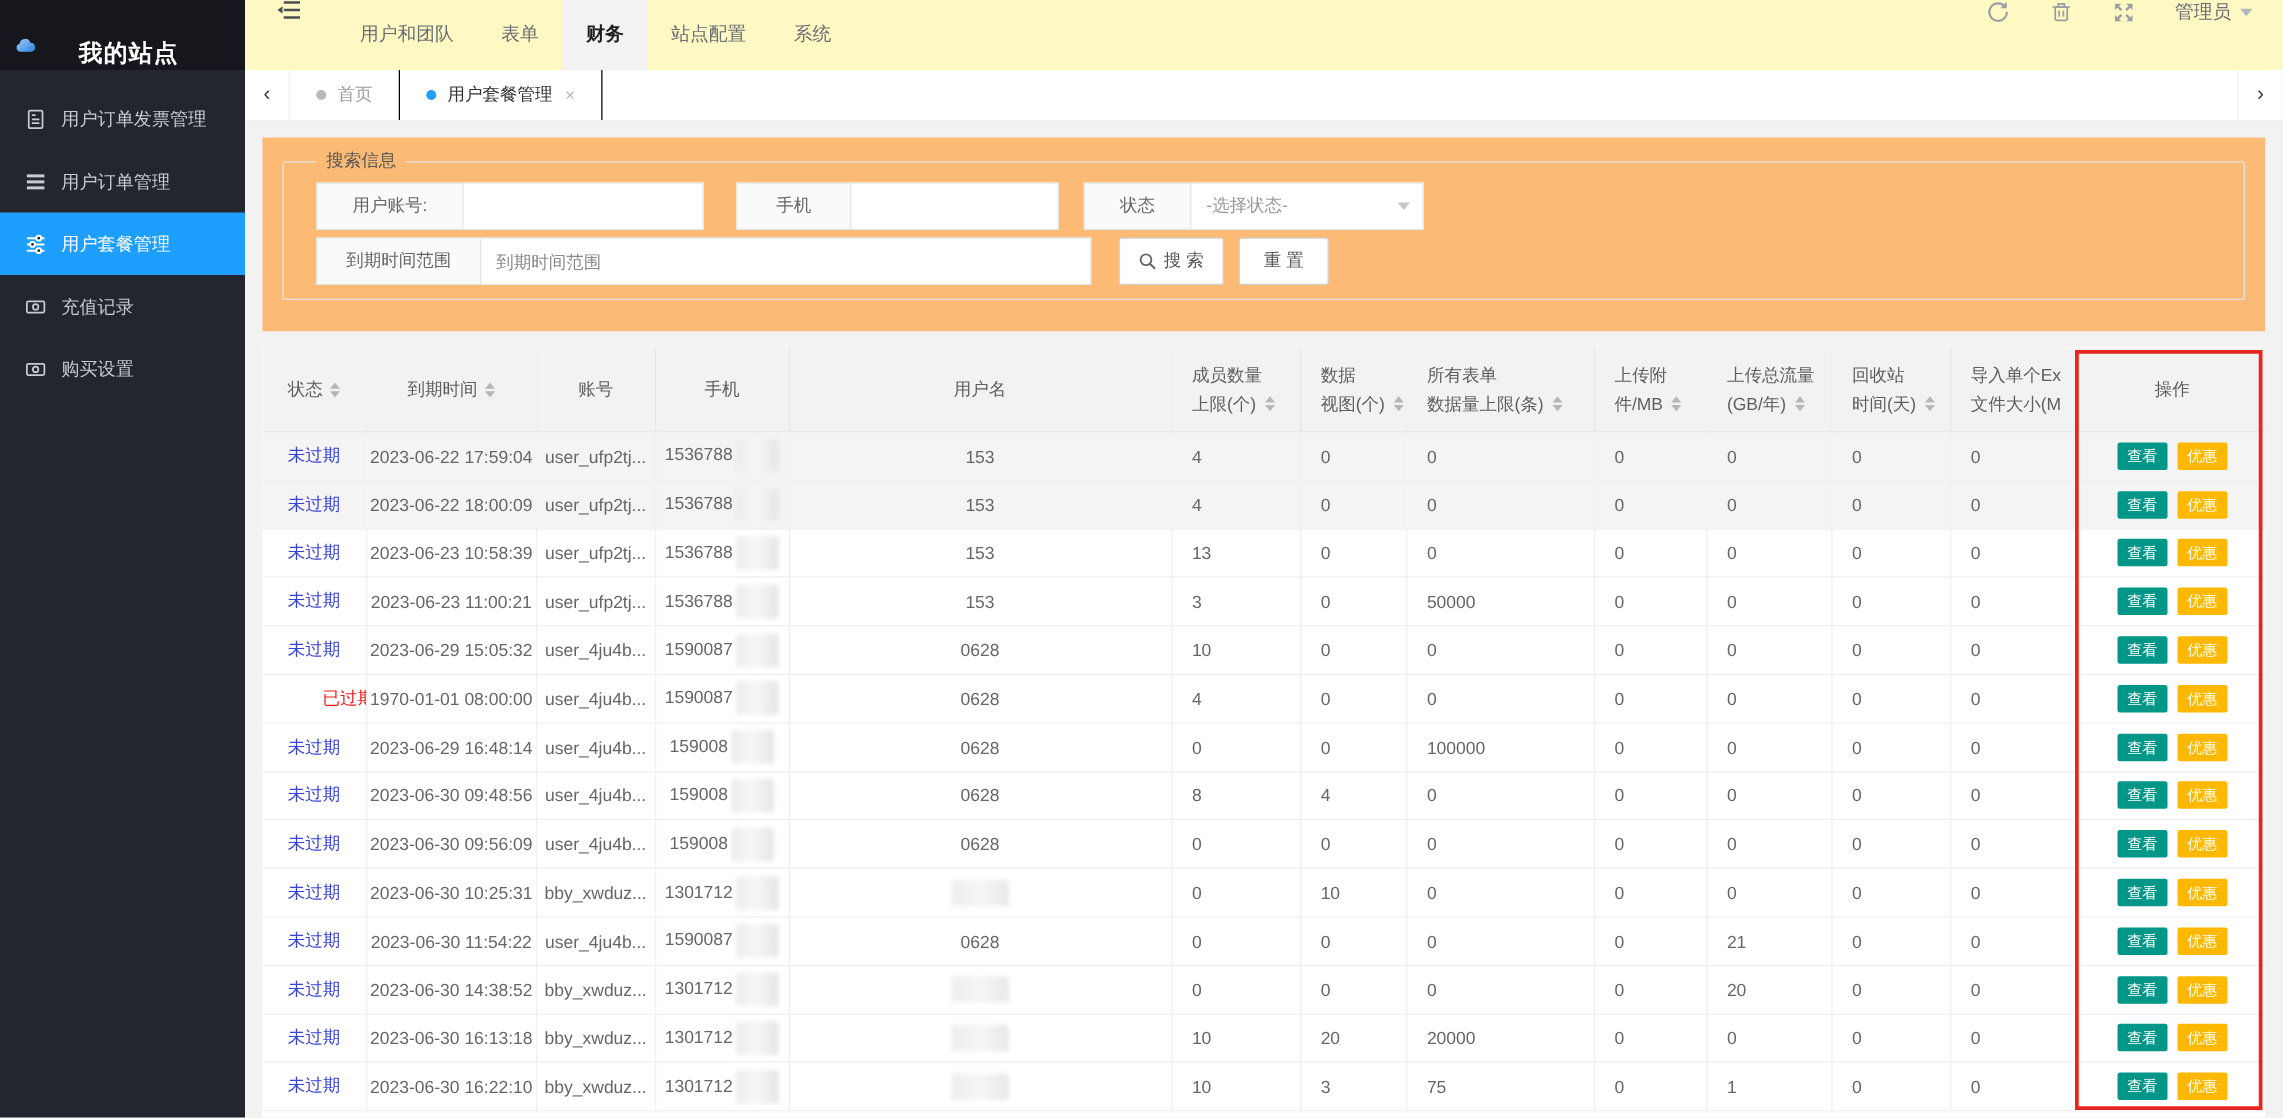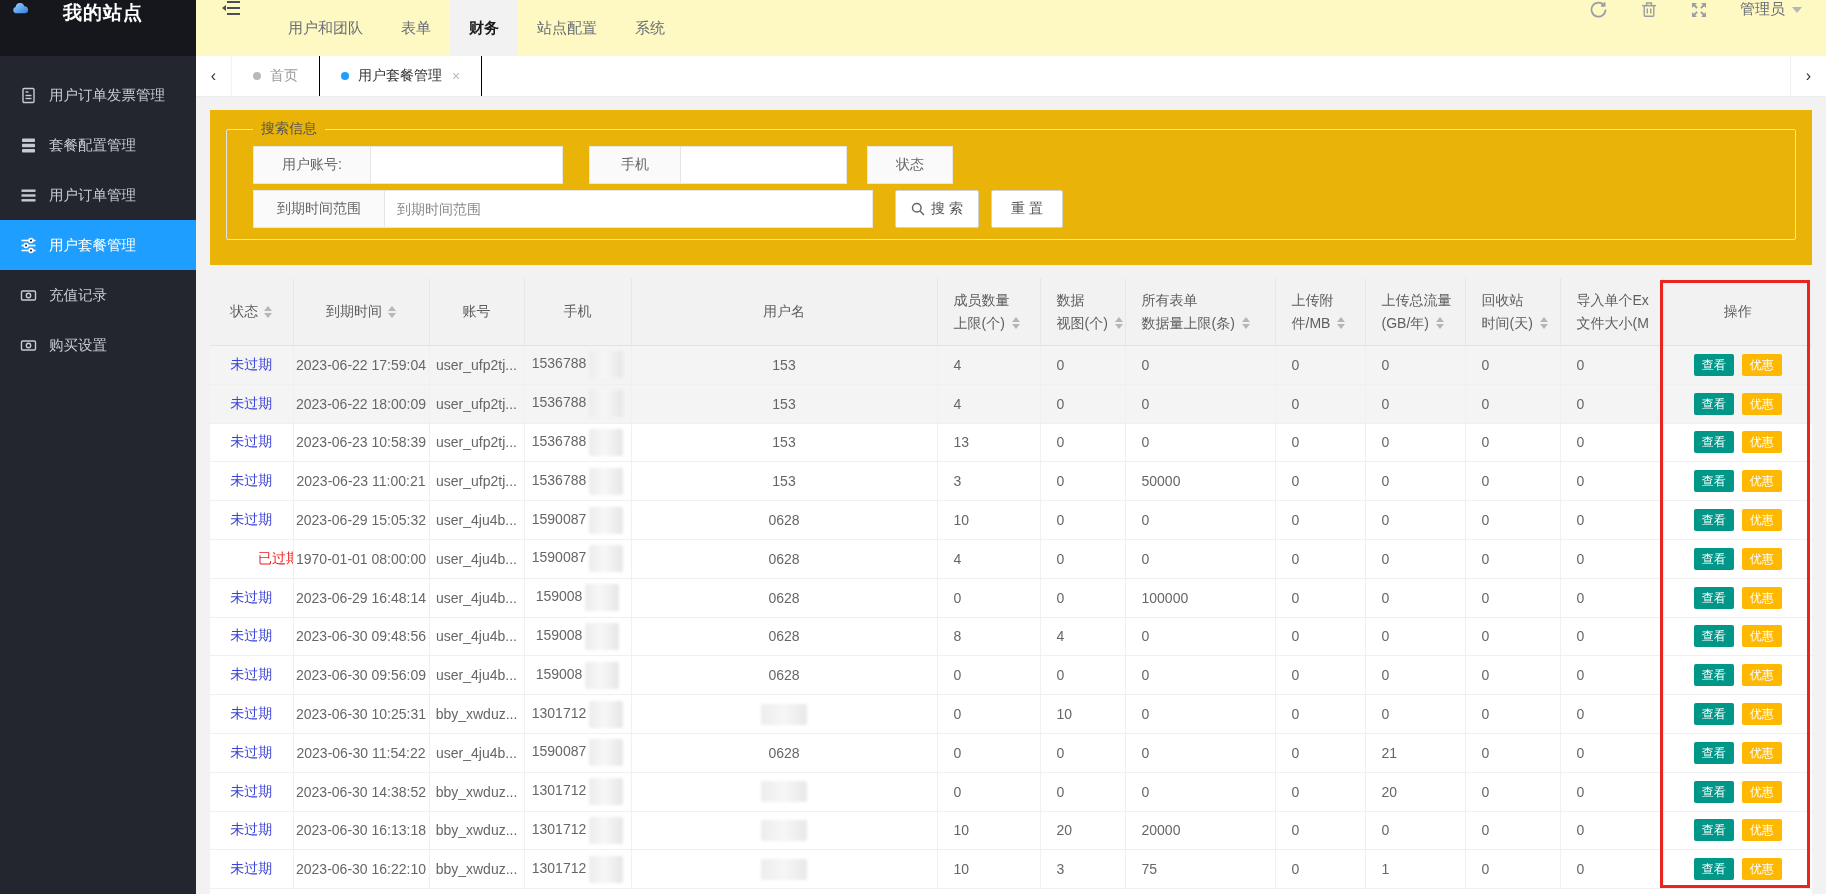--- a/index.html
+++ b/index.html
@@ -1,21 +1,21 @@
 <!DOCTYPE html>
 <html><head>
 <meta charset="utf-8">
 <style>
   * { margin:0; padding:0; box-sizing:border-box; }
   html,body { width:1826px; height:894px; overflow:hidden; background:#f2f2f2;
     font-family:"Liberation Sans", sans-serif; }
 
   
   .sidebar { position:absolute; left:0; top:0; width:196px; height:894px; background:#23262e; z-index:10;}
-  .logo { height:56px; background:#15171c; display:flex; align-items:flex-start; padding-left:12px; gap:9px; }
+  .logo { height:56px; background:#15171c; display:flex; align-items:flex-end; padding-left:12px; gap:9px; }
   .logo-text { color:#fff; font-size:19px; font-weight:bold; letter-spacing:1px; }
   .menu { padding-top:14px; }
   .side-item { height:50px; display:flex; align-items:center; padding-left:20px; gap:12px;
     color:#c6cad1; font-size:14.5px; cursor:pointer; white-space:nowrap; }
   .side-item.active { background:#1e9fff; color:#fff; }
   .sicon { width:17px; height:17px; display:inline-flex; }
   .sicon svg { width:17px; height:17px; }
 
   
   .main { position:absolute; left:196px; top:0; width:1630px; height:894px; }
@@ -37,21 +37,21 @@
     font-size:14px; cursor:pointer; }
   .dot { width:8px; height:8px; border-radius:50%; }
   .tab.inactive { color:#9b9b9b; } .tab.inactive .dot { background:#b9b9b9; }
   .tab.active { color:#333; } .tab.active .dot { background:#1e9fff; }
   .tab-close { color:#b9b9b9; font-size:14px; margin-left:1px; cursor:pointer; }
 
   .content { position:absolute; top:97px; left:0; width:1630px; height:797px; background:#f2f2f2;
     padding:13px 14px 0 14px; }
 
   
-  .search-card { background:#eab308; height:155px; padding:10px 16px; }
+  .search-card { background:#fdba74; height:155px; padding:10px 16px; }
   fieldset.search-fs { border:1px solid #e3e3e3; border-radius:2px; padding:2px 14px 12px 26px; height:120px; }
   legend { font-size:14px; color:#555; padding:0 8px; }
   .form-row { display:flex; align-items:center; margin-top:6px; }
   .fgroup { display:flex; }
   .flabel { height:38px; border:1px solid #e6e6e6; background:#fafafa; color:#666; font-size:14px;
     display:flex; align-items:center; justify-content:center; }
   .finput { height:38px; border:1px solid #e6e6e6; border-left:none; background:#fff; padding:0 12px;
     font-size:14px; color:#333; outline:none; }
   .finput::placeholder { color:#8a8a8a; }
   .fselect { height:38px; border:1px solid #e6e6e6; border-left:none; background:#fff; color:#999;
@@ -116,30 +116,20 @@
       <div class="side-item">
         <span class="sicon">
           <svg viewBox="0 0 17 17" fill="none" stroke="#c6cad1" stroke-width="1.4">
             <rect x="3" y="1.5" width="11" height="14" rx="1"></rect>
             <line x1="5.5" y1="5" x2="8.5" y2="5"></line>
             <line x1="5.5" y1="8.5" x2="11.5" y2="8.5"></line>
             <line x1="5.5" y1="11.5" x2="11.5" y2="11.5"></line>
           </svg>
         </span>
         <span>用户订单发票管理</span>
-      </div>
-      <div class="side-item">
-        <span class="sicon">
-          <svg viewBox="0 0 17 17" fill="#c6cad1">
-            <rect x="2" y="1.5" width="13" height="3.6" rx="0.8"></rect>
-            <rect x="2" y="6.7" width="13" height="3.6" rx="0.8"></rect>
-            <rect x="2" y="11.9" width="13" height="3.6" rx="0.8"></rect>
-          </svg>
-        </span>
-        <span>套餐配置管理</span>
       </div>
       <div class="side-item">
         <span class="sicon">
           <svg viewBox="0 0 17 17" fill="#c6cad1">
             <rect x="1.5" y="2.5" width="14" height="2.4"></rect>
             <rect x="1.5" y="7.3" width="14" height="2.4"></rect>
             <rect x="1.5" y="12.1" width="14" height="2.4"></rect>
           </svg>
         </span>
         <span>用户订单管理</span>
@@ -250,20 +240,24 @@
           <div class="fgroup">
             <span class="flabel" style="width:118px">用户账号:</span>
             <input class="finput" style="width: 192px;">
           </div>
           <div class="fgroup" style="margin-left:26px">
             <span class="flabel" style="width:92px">手机</span>
             <input class="finput" style="width: 166px;">
           </div>
           <div class="fgroup" style="margin-left:20px">
             <span class="flabel" style="width:86px">状态</span>
+            <span class="fselect" style="width:186px">
+              <span>-选择状态-</span>
+              <span class="caret-down" style="border-top-color:#c7c7c7"></span>
+            </span>
           </div>
         </div>
         <div class="form-row">
           <div class="fgroup">
             <span class="flabel" style="width:132px">到期时间范围</span>
             <input class="finput" style="width: 488px;" placeholder="到期时间范围">
           </div>
           <button class="btn btn-search">
             <svg width="14" height="14" viewBox="0 0 14 14" fill="none" stroke="#666" stroke-width="1.5">
               <circle cx="5.8" cy="5.8" r="4.3"></circle>

